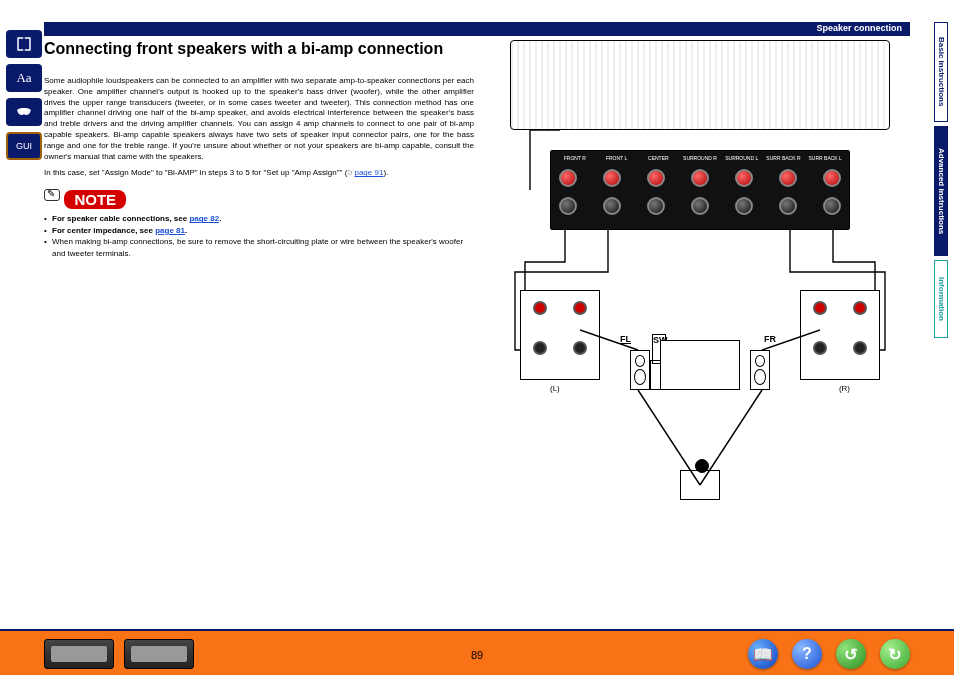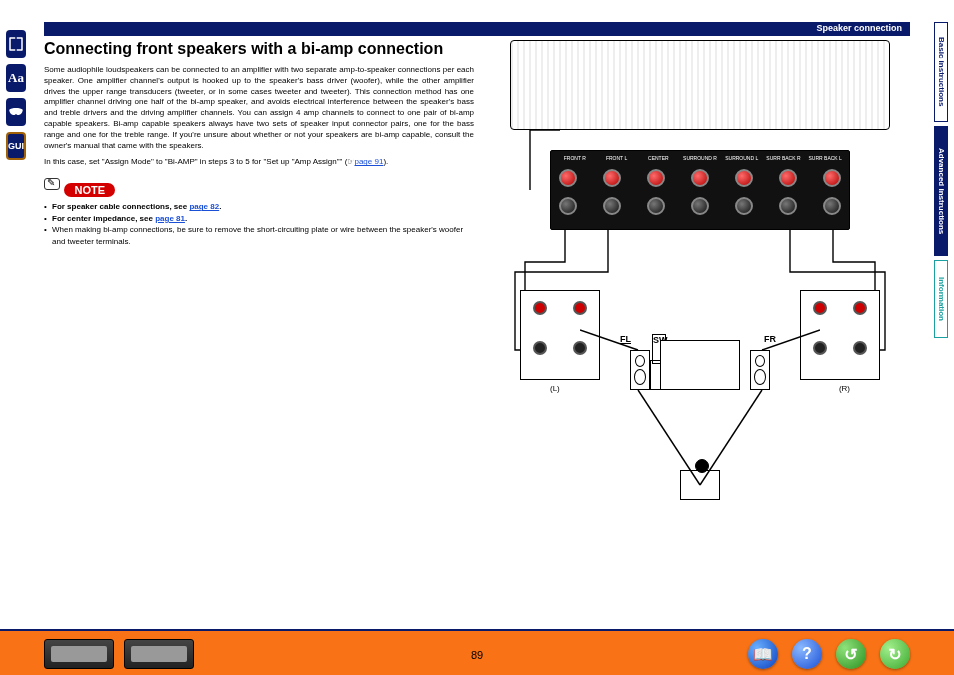--- a/index.html
+++ b/index.html
@@ -1,34 +1,34 @@
 <!DOCTYPE html>
 <html><head>
 <meta charset="utf-8">
 <style>
   * { box-sizing: border-box; margin: 0; padding: 0; }
   html, body { width: 954px; height: 675px; font-family: Arial, Helvetica, sans-serif; background: #fff; color: #000; }
   .page { position: relative; width: 954px; height: 675px; overflow: hidden; }
 
   
   .left-nav { position: absolute; left: 6px; top: 30px; width: 30px; display: flex; flex-direction: column; gap: 6px; }
-  .nav-icon { width: 20px; height: 28px; background: #0a1a6b; border-radius: 4px; display: flex; align-items: center; justify-content: center; color: #fff; font-size: 13px; font-weight: bold; }
+  .nav-icon { width: 36px; height: 28px; background: #0a1a6b; border-radius: 4px; display: flex; align-items: center; justify-content: center; color: #fff; font-size: 13px; font-weight: normal; }
   .nav-icon svg { width: 18px; height: 18px; fill: #fff; }
 
   
   .header-bar { position: absolute; left: 44px; right: 44px; top: 22px; height: 14px; background: #0a1a6b; color: #fff; font-size: 9px; text-align: right; padding: 1px 8px; font-weight: bold; }
 
   
   .content { position: absolute; left: 44px; top: 40px; width: 430px; }
-  .title { font-size: 16px; font-weight: bold; margin-bottom: 7px; }
+  .title { font-size: 16px; font-weight: bold; margin-bottom: 18px; }
   .body-text { font-size: 8px; line-height: 1.35; text-align: justify; margin-bottom: 6px; }
   .body-text .link { color: #1a4fd6; text-decoration: underline; }
   .pen-icon { display: inline-block; width: 16px; height: 12px; border: 1px solid #333; border-radius: 3px; margin: 4px 0; position: relative; }
   .pen-icon::after { content: "✎"; position: absolute; left: 2px; top: -2px; font-size: 10px; }
-  .note-badge { display: inline-block; background: #d40000; color: #fff; font-size: 11px; font-weight: bold; padding: 1px 10px; border-radius: 8px; margin: 4px 0; }
+  .note-badge { display: inline-block; background: #d40000; color: #fff; font-size: 15px; font-weight: bold; padding: 1px 10px; border-radius: 8px; margin: 4px 0; }
   .notes { font-size: 8px; line-height: 1.45; }
   .notes li { list-style: none; position: relative; padding-left: 8px; }
   .notes li::before { content: "•"; position: absolute; left: 0; }
   .notes .bold { font-weight: bold; }
   .notes .link { color: #1a4fd6; text-decoration: underline; }
 
   
   .diagram { position: absolute; left: 490px; top: 40px; width: 420px; height: 540px; }
   .diagram .amp-back { position: absolute; left: 20px; top: 0; width: 380px; height: 90px; border: 1.5px solid #000; border-radius: 4px; background: repeating-linear-gradient(90deg, #eee 0 2px, #fff 2px 6px); }
   .diagram .terminal-strip { position: absolute; left: 60px; top: 110px; width: 300px; height: 80px; border: 1.5px solid #000; background: #111; border-radius: 2px; }

